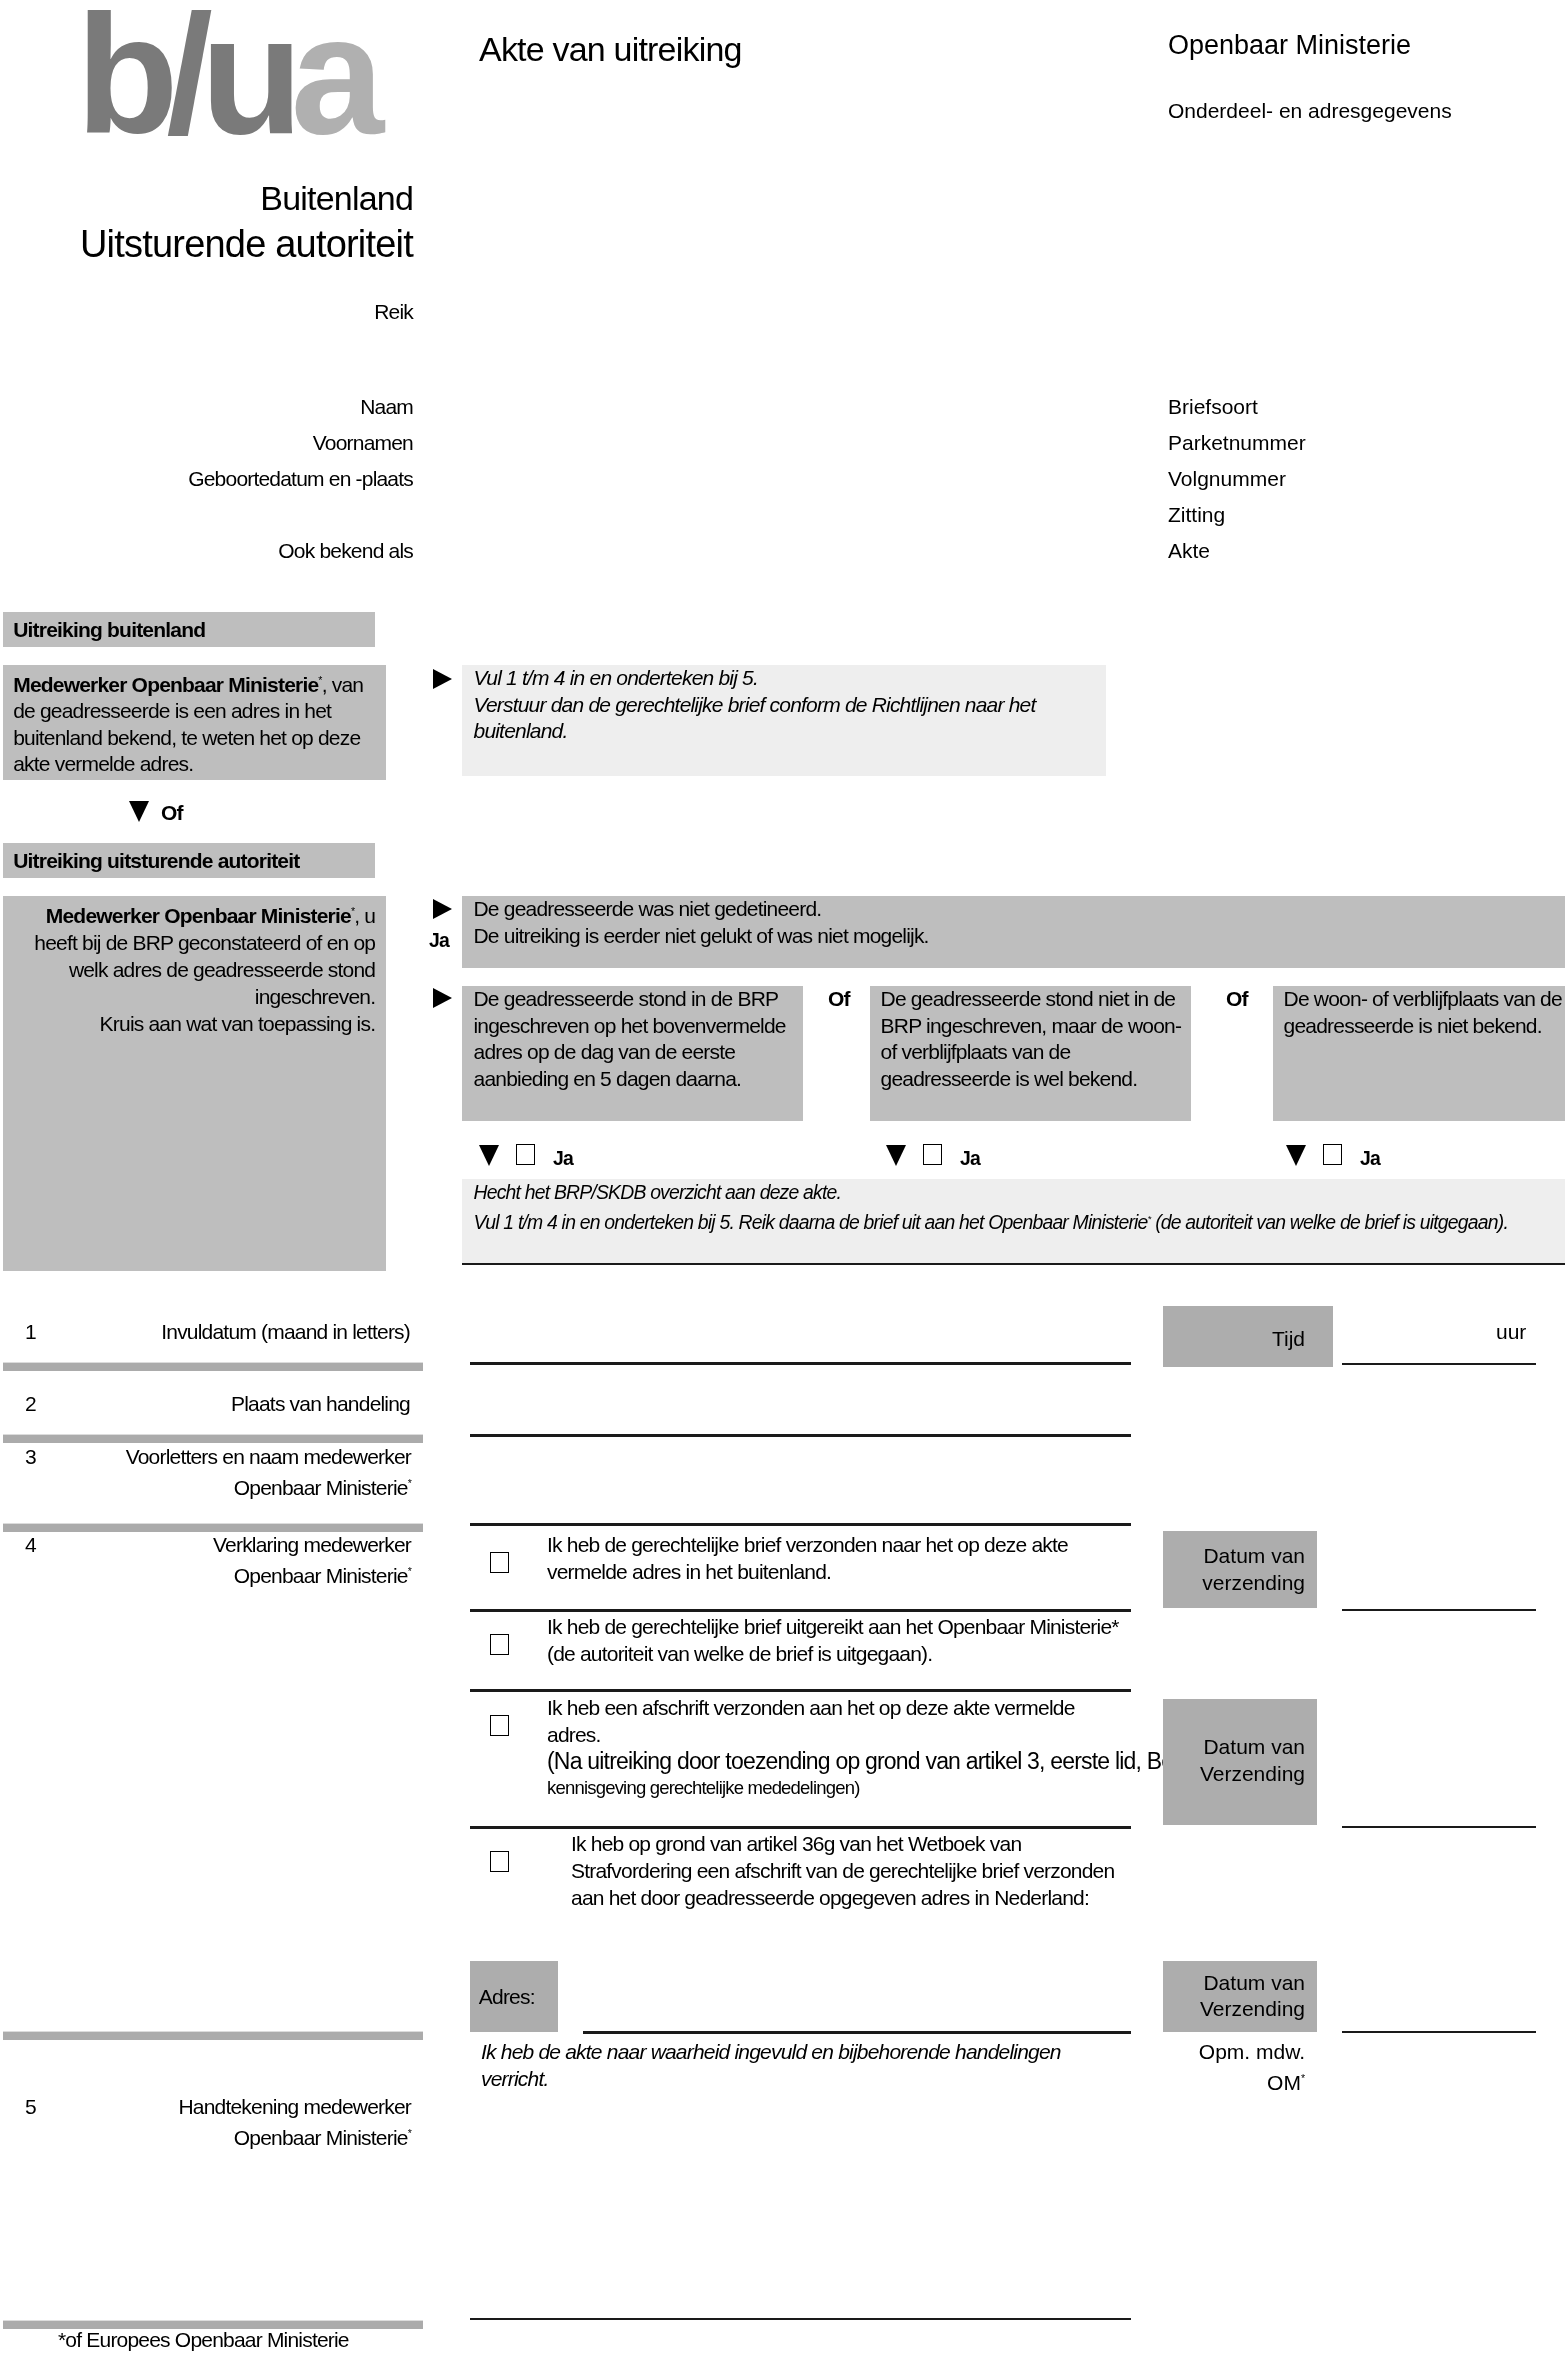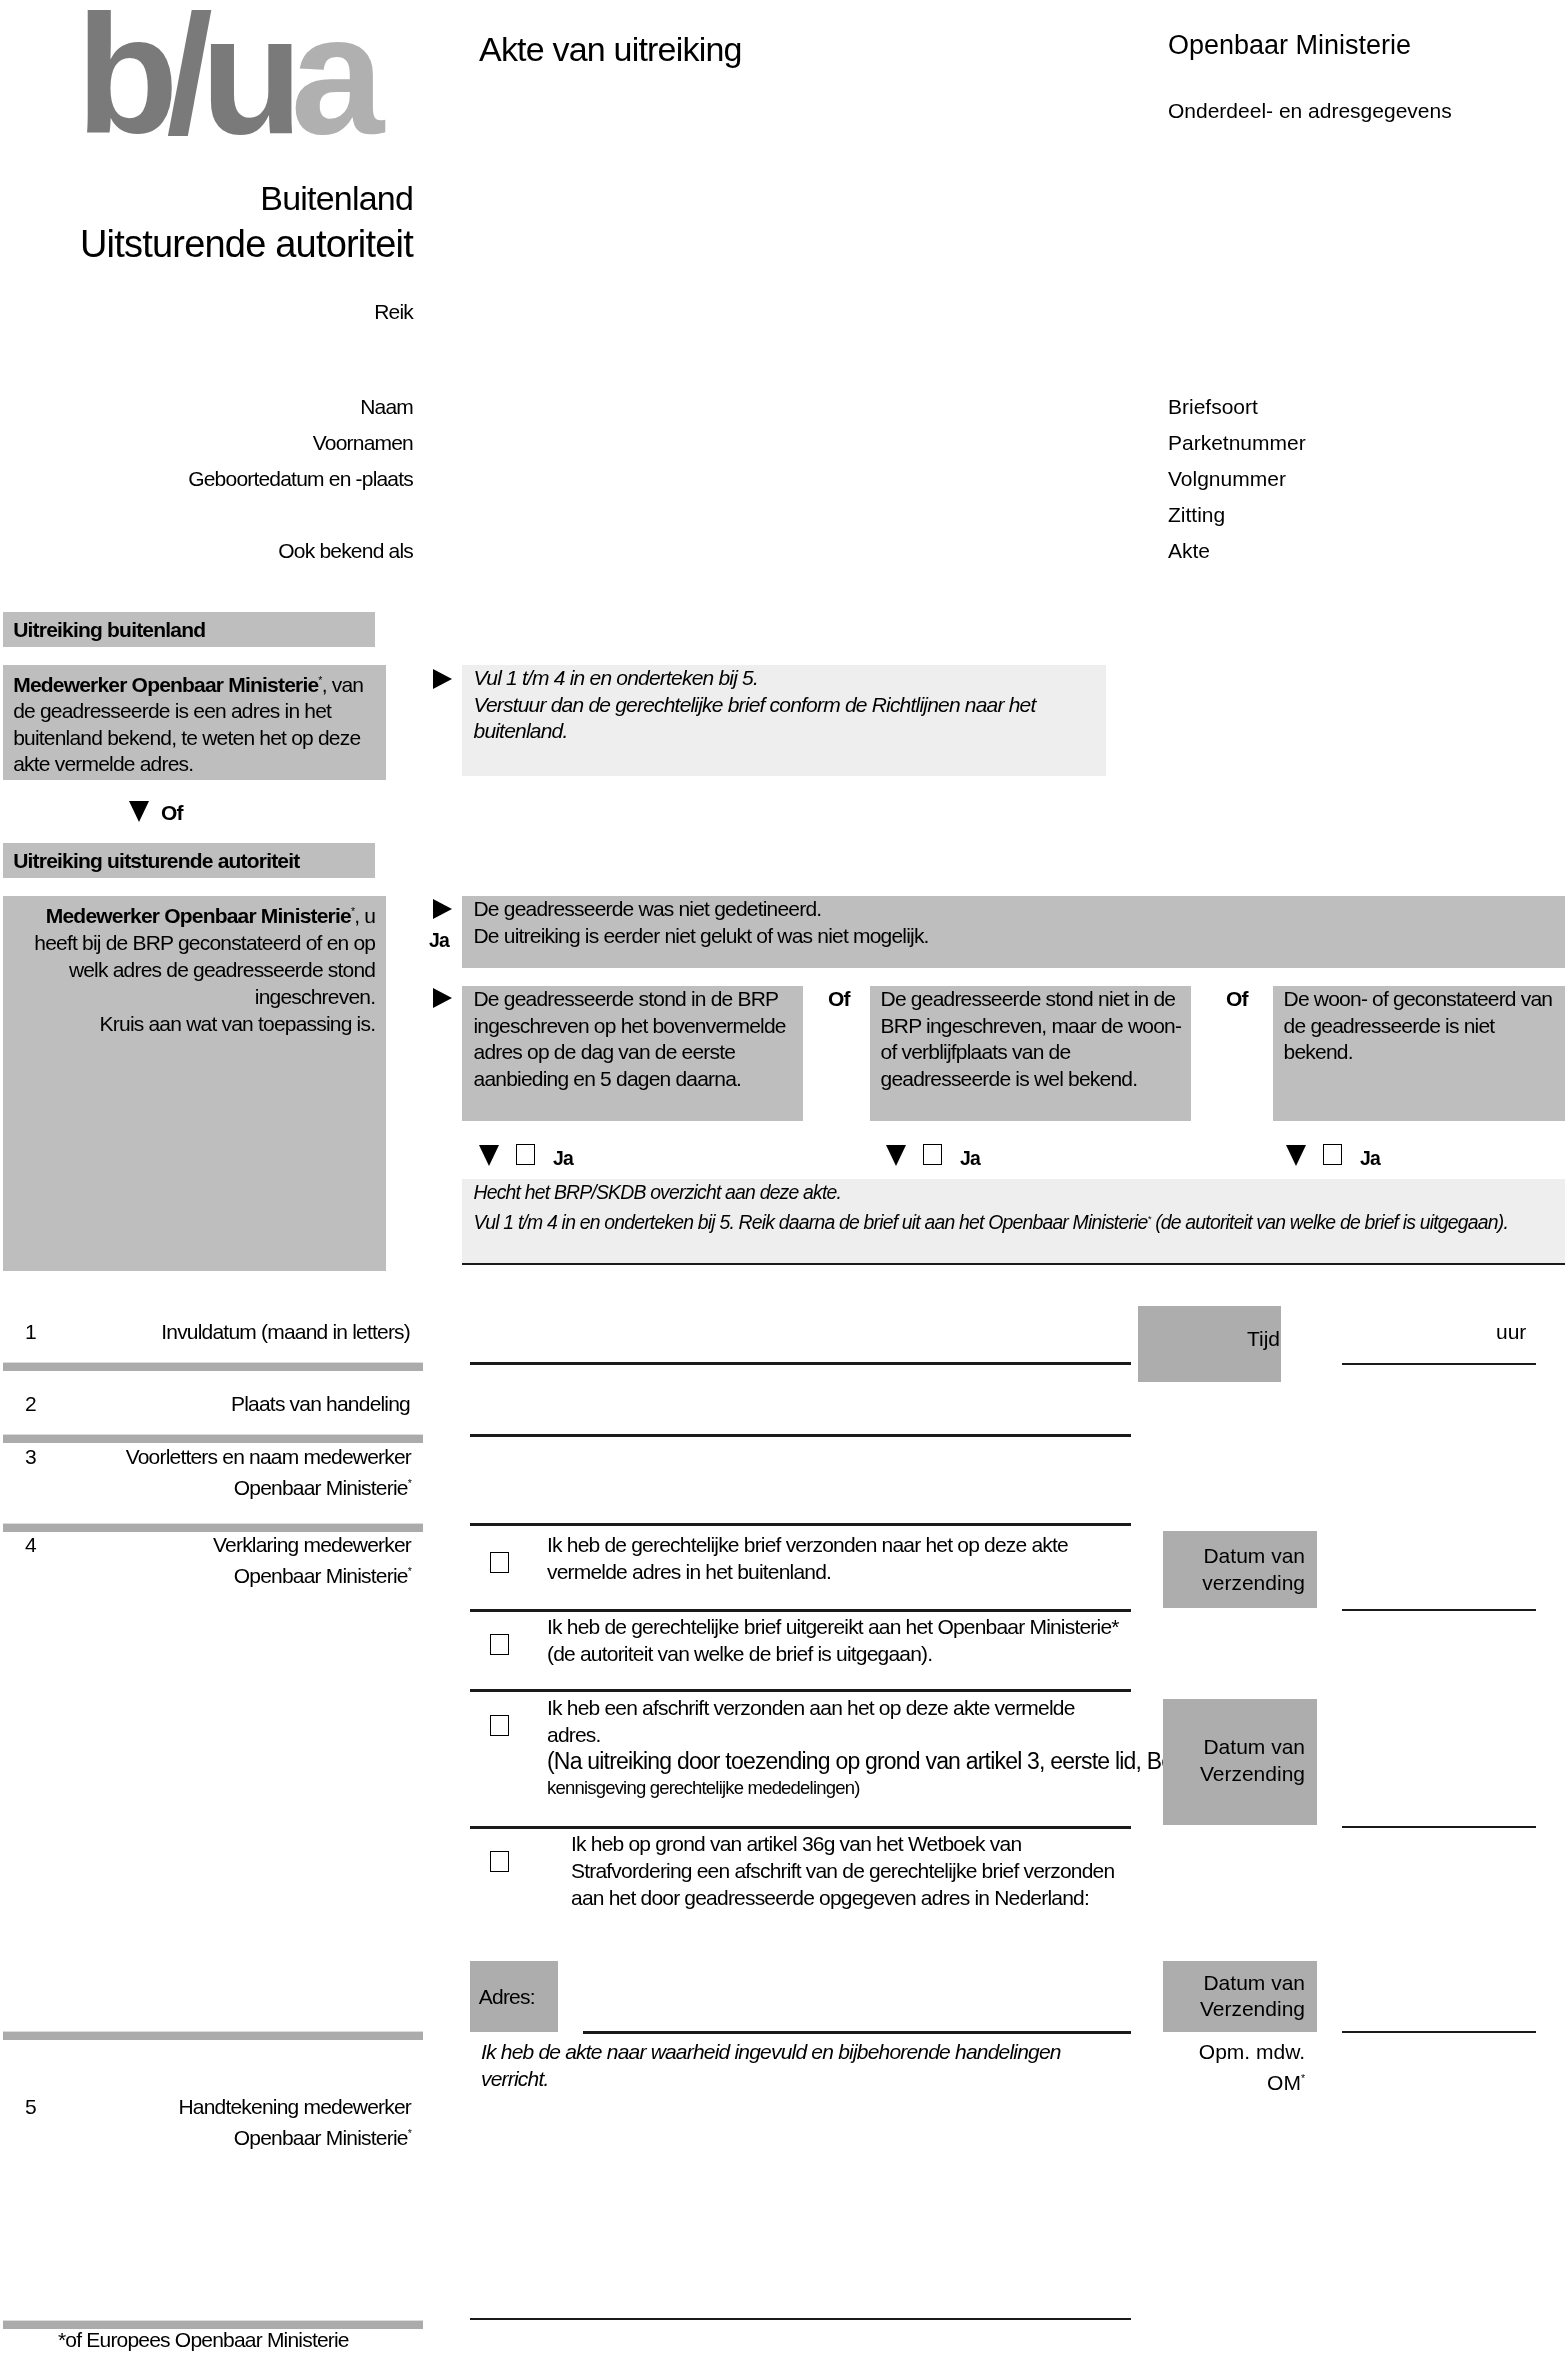--- a/index.html
+++ b/index.html
@@ -88,21 +88,21 @@
 
 <div class="abs grey narrow t24" style="left:462px; top:986px; width:329px; height:135px; padding:0 0 0 11.5px; line-height:26.5px;">
   <span>De geadresseerde stond in de BRP ingeschreven op het bovenvermelde adres op de dag van de eerste aanbieding en 5 dagen daarna.</span>
 </div>
 <div class="abs bold narrow t24" style="left:828px; top:985px;">Of</div>
 <div class="abs grey narrow t24" style="left:870px; top:986px; width:310px; height:135px; padding:0 0 0 10.6px; line-height:26.5px;">
   <span>De geadresseerde stond niet in de BRP ingeschreven, maar de woon- of verblijfplaats van de geadresseerde is wel bekend.</span>
 </div>
 <div class="abs bold narrow t24" style="left:1226px; top:985px;">Of</div>
 <div class="abs grey narrow t24" style="left:1273px; top:986px; width:281px; height:135px; padding:0 0 0 10.6px; line-height:26.5px;">
-  <span>De woon- of geconstateerd van de geadresseerde is niet bekend.</span>
+  <span>De woon- of verblijfplaats van de geadresseerde is niet bekend.</span>
 </div>
 
 <div class="abs tri-down" style="left:479px; top:1145px;"></div>
 <div class="abs cbox" style="left:516px; top:1144px;"></div>
 <div class="abs bold narrow t22" style="left:553px; top:1145px;">Ja</div>
 
 <div class="abs tri-down" style="left:886px; top:1145px;"></div>
 <div class="abs cbox" style="left:923px; top:1144px;"></div>
 <div class="abs bold narrow t22" style="left:960px; top:1145px;">Ja</div>
 
@@ -114,21 +114,21 @@
   <div>Hecht het BRP/SKDB overzicht aan deze akte.</div>
   <div style="width:1060px;"><span>Vul 1 t/m 4 in en onderteken bij 5. Reik daarna de brief uit aan het Openbaar Ministerie</span><sup style="font-size:9.7px;">*</sup><span> (de autoriteit van welke de brief is uitgegaan).</span></div>
 </div>
 
 <div class="abs narrow t24" style="left:25px; top:1318px;">1</div>
 <div class="abs right narrow t24" style="left:88px; width:322px; top:1318px;">Invuldatum (maand in letters)</div>
 <div class="bar" style="left:2.6px; top:1362px; width:420px;"></div>
 <input class="field" type="text" style="left: 470px; top: 1325px; width: 661px; height: 35px;" value="">
 <div class="rule" style="left:470px; top:1362px; width:661px;"></div>
 
-<div class="abs grey2 right t24" style="left:1138px; top:1306px; width:142px; height:76px; line-height:65px; padding-right:1px; box-sizing:content-box;">
+<div class="abs grey2 right t24" style="left:1163px; top:1306px; width:142px; height:61px; line-height:65px; padding-right:28px; box-sizing:content-box;">
   <span>Tijd</span>
 </div>
 <input class="field" type="text" style="left: 1342px; top: 1325px; width: 141px; height: 35px;" value="">
 <div class="abs t24" style="left:1496px; top:1318px;">uur</div>
 <div class="rule" style="left:1342px; top:1363px; width:194px; height:1.8px;"></div>
 
 <div class="abs narrow t24" style="left:25px; top:1390px;">2</div>
 <div class="abs right narrow t24" style="left:88px; width:322px; top:1390px;">Plaats van handeling</div>
 <div class="bar" style="left:2.6px; top:1434px; width:420px;"></div>
 <input class="field" type="text" style="left: 470px; top: 1397px; width: 661px; height: 35px;" value="">

